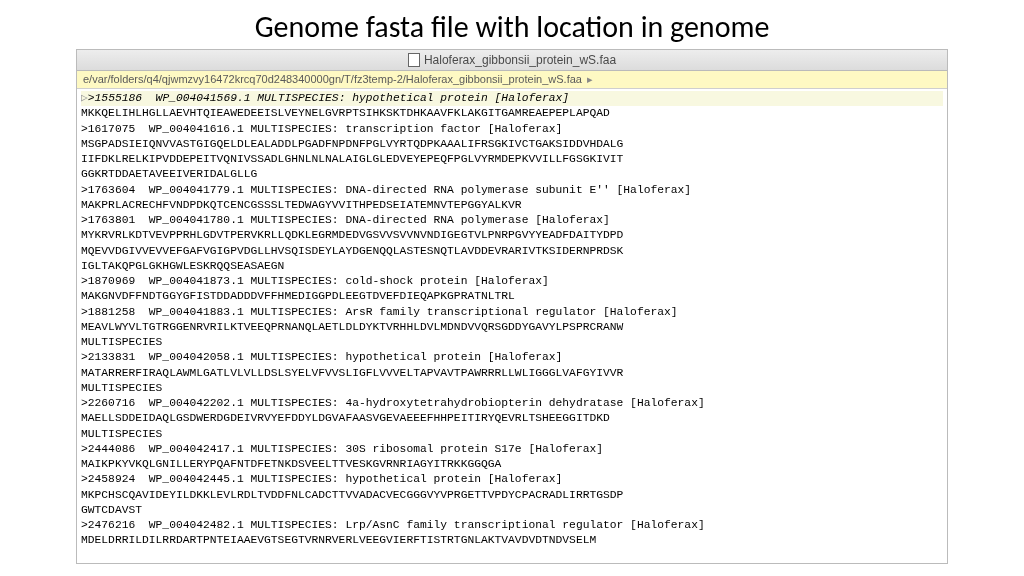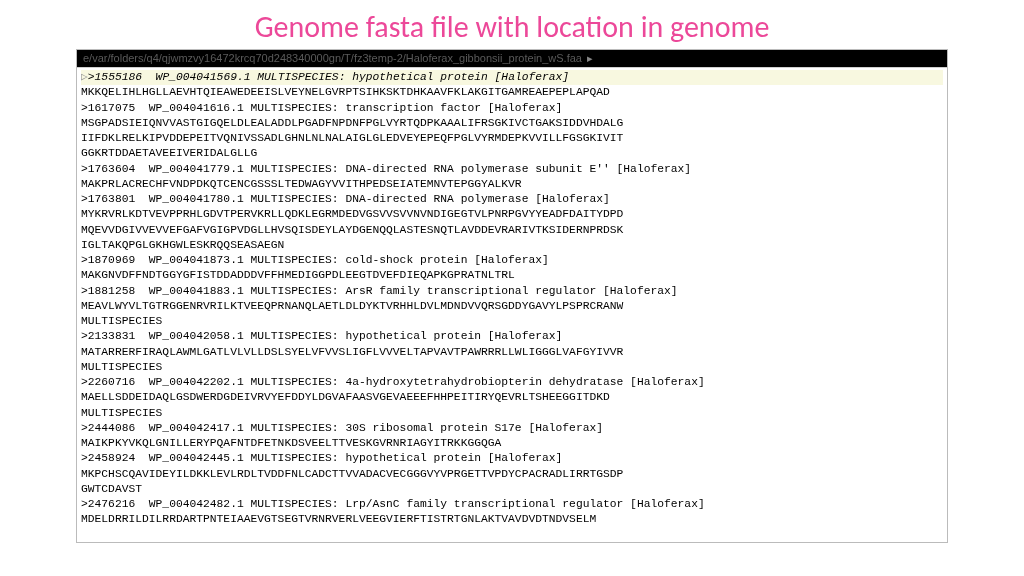--- a/index.html
+++ b/index.html
@@ -8,21 +8,21 @@
     font-family: Calibri, Arial, sans-serif;
     background: #fff;
     width: 1024px;
     height: 576px;
     overflow: hidden;
   }
   .slide-title {
     text-align: center;
     font-size: 30px;
     font-weight: 400;
-    color: #ec4899;
+    color: #000000;
     padding: 8px 0 4px 0;
   }
   .editor-window {
     margin: 0 auto;
     width: 870px;
     border: 1px solid #bbb;
     background: #f7f7f5;
   }
   .title-bar {
     background: linear-gradient(to bottom, #ededed, #dcdcdc);
@@ -39,21 +39,21 @@
     display: inline-block;
     width: 10px;
     height: 12px;
     background: #fff;
     border: 1px solid #666;
     vertical-align: middle;
     margin-right: 4px;
     margin-top: -2px;
   }
   .path-bar {
-    background: #000000;
+    background: #fef9c3;
     border-bottom: 1px solid #cfcfcf;
     font-size: 11px;
     color: #5a5a5a;
     padding: 2px 6px;
     font-family: "Lucida Grande", Arial, sans-serif;
     white-space: nowrap;
     overflow: hidden;
   }
   .path-bar .arrow {
     color: #888;
@@ -78,20 +78,23 @@
   .cursor-mark {
     color: #999;
   }
 </style>
 </head>
 <body>
 
 <div class="slide-title">Genome fasta file with location in genome</div>
 
 <div class="editor-window">
+  <div class="title-bar">
+    <span class="doc-icon"></span><span>Haloferax_gibbonsii_protein_wS.faa</span>
+  </div>
   <div class="path-bar">
     <span>e/var/folders/q4/qjwmzvy16472krcq70d248340000gn/T/fz3temp-2/Haloferax_gibbonsii_protein_wS.faa</span><span class="arrow"> ▸</span>
   </div>
   <div class="content-area"><span class="first-line"><span class="cursor-mark">▷</span><span>&gt;1555186  WP_004041569.1 MULTISPECIES: hypothetical protein [Haloferax]</span></span><span>MKKQELIHLHGLLAEVHTQIEAWEDEEISLVEYNELGVRPTSIHKSKTDHKAAVFKLAKGITGAMREAEPEPLAPQAD</span>
 <span>&gt;1617075  WP_004041616.1 MULTISPECIES: transcription factor [Haloferax]</span>
 <span>MSGPADSIEIQNVVASTGIGQELDLEALADDLPGADFNPDNFPGLVYRTQDPKAAALIFRSGKIVCTGAKSIDDVHDALG</span>
 <span>IIFDKLRELKIPVDDEPEITVQNIVSSADLGHNLNLNALAIGLGLEDVEYEPEQFPGLVYRMDEPKVVILLFGSGKIVIT</span>
 <span>GGKRTDDAETAVEEIVERIDALGLLG</span>
 <span>&gt;1763604  WP_004041779.1 MULTISPECIES: DNA-directed RNA polymerase subunit E'' [Haloferax]</span>
 <span>MAKPRLACRECHFVNDPDKQTCENCGSSSLTEDWAGYVVITHPEDSEIATEMNVTEPGGYALKVR</span>

